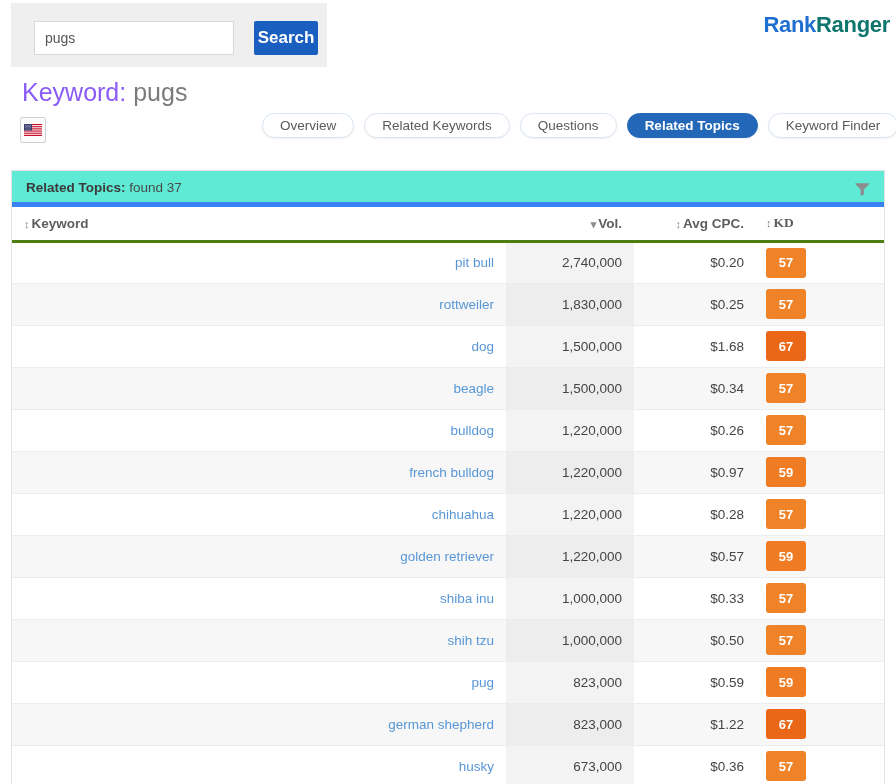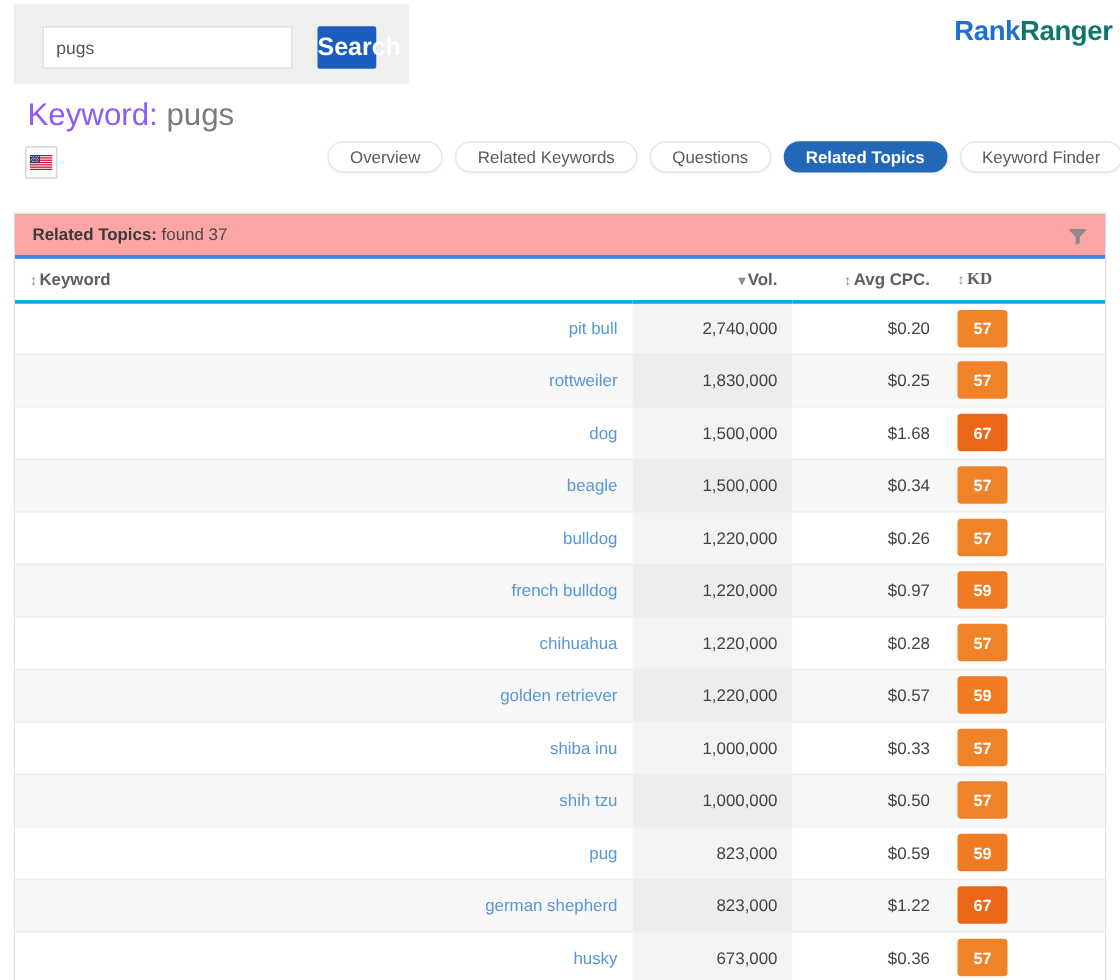--- a/index.html
+++ b/index.html
@@ -39,26 +39,26 @@
     border: 1px solid #d8d8d8;
     font-family: "Liberation Sans", sans-serif;
     font-size: 14px;
     color: #555555;
     padding: 0 10px;
     outline: none;
   }
   .search-button {
     position: absolute;
     left: 243px; top: 18px;
-    width: 47px; height: 34px;
+    width: 64px; height: 34px;
     background: #1a5fc0;
     border: none;
     color: #ffffff;
     font-family: "Liberation Sans", sans-serif;
-    font-size: 20px;
+    font-size: 17px;
     font-weight: bold;
     cursor: pointer;
     border-radius: 2px;
     padding: 0;
   }
 
   .logo {
     position: absolute;
     right: 6px; top: 12px;
     font-size: 22px;
@@ -130,22 +130,22 @@
     width: 874px;
     height: 614px;
     background: #ffffff;
     border: 1px solid #e2e2e2;
     border-bottom: none;
     overflow: hidden;
   }
   .panel-head {
     position: relative;
     height: 36px;
-    background: #fca5a5;
-    border-bottom: 3px solid #3b82f6;
+    background: #5eead4;
+    border-bottom: 5px solid #3b82f6;
   }
   .panel-head .title {
     position: absolute;
     left: 14px; top: 9px;
     font-size: 13.5px;
     color: #3b3b3b;
     white-space: nowrap;
   }
   .panel-head .title b { font-weight: bold; }
   .panel-head .title span.count { color: #4a4a4a; font-weight: normal; }
@@ -158,21 +158,21 @@
 
   
   table.kw {
     width: 872px;
     border-collapse: collapse;
     table-layout: fixed;
     font-size: 13.5px;
   }
   table.kw th {
     background: #ffffff;
-    border-bottom: 3px solid #0ea5e9;
+    border-bottom: 3px solid #4d7c0f;
     color: #5e5e5e;
     font-weight: bold;
     font-size: 13.5px;
     height: 34px;
     padding: 0 12px;
     text-align: right;
     white-space: nowrap;
     cursor: pointer;
   }
   table.kw th.col-kw { text-align: left; padding-left: 12px; }

